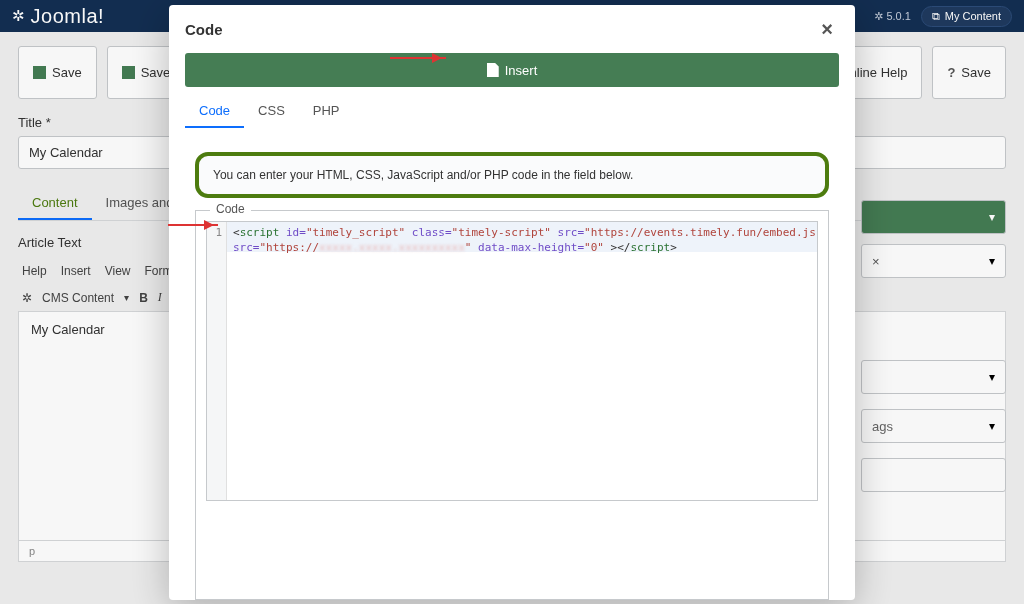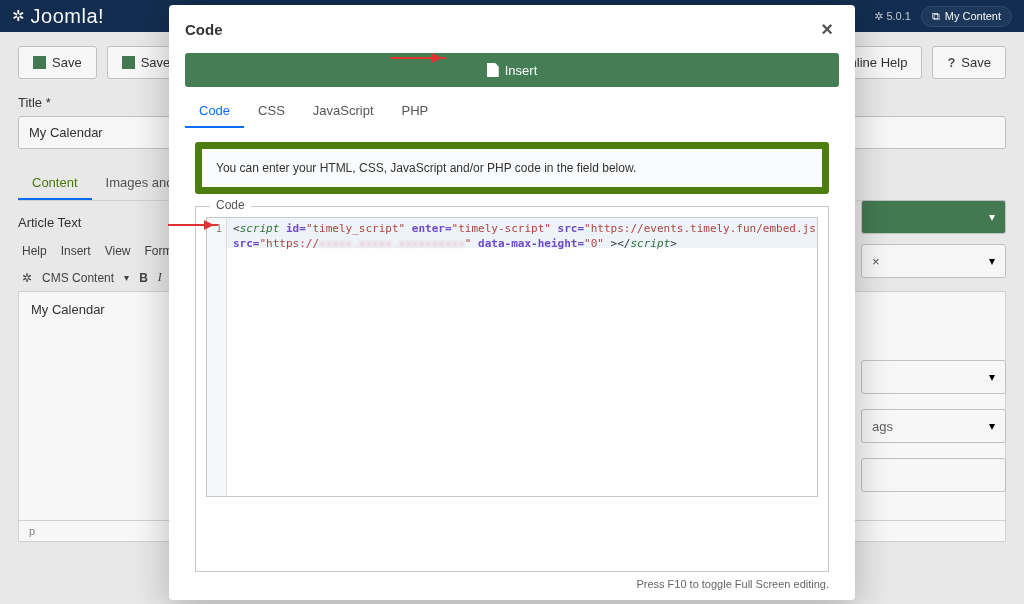--- a/index.html
+++ b/index.html
@@ -9,21 +9,21 @@
 .topbar { background: #132f53; height: 32px; display: flex; align-items: center; padding: 0 12px; color: #fff; }
 .topbar-left { display: flex; align-items: center; gap: 6px; }
 .topbar-logo { font-size: 20px; font-weight: 300; letter-spacing: 0.5px; }
 .topbar-right { margin-left: auto; display: flex; align-items: center; gap: 10px; }
 .version-badge { font-size: 11px; color: #c6cedb; }
 .myjoomla-btn { background: #1f3a5f; border: 1px solid #2d4d7a; color: #fff; font-size: 11px; padding: 3px 10px; border-radius: 14px; display: flex; align-items: center; gap: 5px; cursor: pointer; }
 
 
 .page-wrap { padding: 14px 18px; }
 .toolbar { display: flex; gap: 10px; margin-bottom: 16px; }
-.btn { background: #fff; border: 1px solid #c6c9cc; padding: 8px 14px; font-size: 13px; border-radius: 3px; display: inline-flex; align-items: center; gap: 6px; cursor: pointer; color: #333; }
+.btn { background: #fff; border: 1px solid #c6c9cc; padding: 18px 14px; font-size: 13px; border-radius: 3px; display: inline-flex; align-items: center; gap: 6px; cursor: pointer; color: #333; }
 .btn .save-ic { width: 13px; height: 13px; background: #457d54; }
 .btn-help { margin-left: auto; }
 .btn .q { font-weight: bold; color: #555; }
 
 .title-label { font-size: 13px; margin-bottom: 6px; color: #333; }
 .title-input { width: 100%; padding: 8px 10px; border: 1px solid #c6c9cc; border-radius: 3px; font-size: 13px; color: #333; background: #fff; margin-bottom: 18px; }
 
 .main-tabs { display: flex; gap: 0; border-bottom: 1px solid #d6d8da; margin-bottom: 14px; }
 .main-tab { padding: 8px 14px; font-size: 13px; color: #555; cursor: pointer; border-bottom: 2px solid transparent; }
 .main-tab.active { color: #4d7c0f; border-bottom: 2px solid #0d6efd; font-weight: 500; }
@@ -47,30 +47,30 @@
 .modal-hd { padding: 12px 16px; font-size: 15px; font-weight: 600; color: #333; display: flex; align-items: center; }
 .modal-close { margin-left: auto; cursor: pointer; font-size: 20px; color: #555; width: 24px; height: 24px; display:flex; align-items:center; justify-content:center; }
 
 .insert-btn { margin: 0 16px; height: 34px; background: #457d54; color: #fff; border-radius: 3px; display: flex; align-items: center; justify-content: center; font-size: 13px; cursor: pointer; gap: 6px; position:relative;}
 .insert-ic { width: 12px; height: 14px; background: #fff; clip-path: polygon(0 0, 70% 0, 100% 25%, 100% 100%, 0 100%); }
 
 .code-tabs { display: flex; gap: 0; padding: 8px 16px 0; }
 .code-tab { padding: 8px 14px; font-size: 13px; color: #555; cursor: pointer; border-bottom: 2px solid transparent; }
 .code-tab.active { color: #0d6efd; border-bottom: 2px solid #0d6efd; font-weight: 500; }
 
-.info-box { margin: 14px 26px 12px; padding: 12px 14px; font-size: 12px; color: #333; background: #fafbfc; border: 7px solid #4d7c0f; border-radius: 3px; }
+.info-box { margin: 24px 26px 12px; padding: 12px 14px; font-size: 12px; color: #333; background: #fafbfc; border: 4px solid #4d7c0f; border-radius: 13px; }
 
 .fieldset { margin: 0 26px; border: 1px solid #c6c9cc; position: relative; flex: 1; min-height: 0; padding: 10px; }
 .fieldset-legend { position: absolute; top: -9px; left: 14px; background: #fff; padding: 0 6px; font-size: 12px; color: #555; }
 
 .editor { display: flex; height: 280px; font-family: Consolas, Menlo, monospace; font-size: 11px; border: 1px solid #c6c9cc; background: #fff; }
 .gutter { width: 20px; background: #f5f6f7; color: #888; text-align: right; padding: 4px 4px 0 0; border-right: 1px solid #e0e0e0; }
 .editor-body { flex: 1; padding: 4px 6px; white-space: pre; color: #333; line-height: 1.35; background: linear-gradient(#eef3fa 0 30px, transparent 30px); overflow: hidden; }
-.t-tag { color: #2b7333; font-style: italic; }
-.t-attr { color: #6f4cc7; font-weight: bold; }
+.t-tag { color: #2b7333; }
+.t-attr { color: #6f4cc7; }
 .t-str { color: #b0443c; }
 .blurred { color: #e9b9b9; filter: blur(1.5px); }
 
 .edit-hint { text-align: right; font-size: 11px; color: #666; margin: 6px 26px 10px 0; }
 
 
 .arrow { position: absolute; height: 2px; background: #d33; }
 .arrow::after { content:""; position:absolute; right:-1px; top:-4px; border:5px solid transparent; border-left:10px solid #d33; }
 .arrow1 { top: 57px; left: 390px; width: 56px; z-index: 100; }
 .arrow2 { top: 224px; left: 168px; width: 50px; z-index: 100; }
@@ -166,31 +166,29 @@
     <span>Code</span>
     <span class="modal-close">×</span>
   </div>
   <div class="insert-btn">
     <span class="insert-ic"></span>
     <span>Insert</span>
   </div>
   <div class="code-tabs">
     <div class="code-tab active">Code</div>
     <div class="code-tab">CSS</div>
-    <div class="code-tab">JavaScript</div>
     <div class="code-tab">PHP</div>
   </div>
 
   <div class="info-box">You can enter your HTML, CSS, JavaScript and/or PHP code in the field below.</div>
 
   <div class="fieldset">
     <span class="fieldset-legend">Code</span>
     <div class="editor">
       <div class="gutter"><span>1</span></div>
-      <div class="editor-body"><span>&lt;</span><span class="t-tag">script</span><span class="t-attr"> id=</span><span class="t-str">"timely_script"</span><span class="t-attr"> enter=</span><span class="t-str">"timely-script"</span><span class="t-attr"> src=</span><span class="t-str">"https://events.timely.fun/embed.js"</span>
+      <div class="editor-body"><span>&lt;</span><span class="t-tag">script</span><span class="t-attr"> id=</span><span class="t-str">"timely_script"</span><span class="t-attr"> class=</span><span class="t-str">"timely-script"</span><span class="t-attr"> src=</span><span class="t-str">"https://events.timely.fun/embed.js"</span>
 <span class="t-attr">src=</span><span class="t-str">"https://</span><span class="t-str blurred">xxxxx.xxxxx.xxxxxxxxxx</span><span class="t-str">"</span><span class="t-attr"> data-max-height=</span><span class="t-str">"0"</span><span> &gt;&lt;/</span><span class="t-tag">script</span><span>&gt;</span></div>
     </div>
   </div>
-  <div class="edit-hint">Press F10 to toggle Full Screen editing.</div>
 </div>
 
 <div class="arrow arrow1"></div>
 <div class="arrow arrow2"></div>
 
 </body></html>

